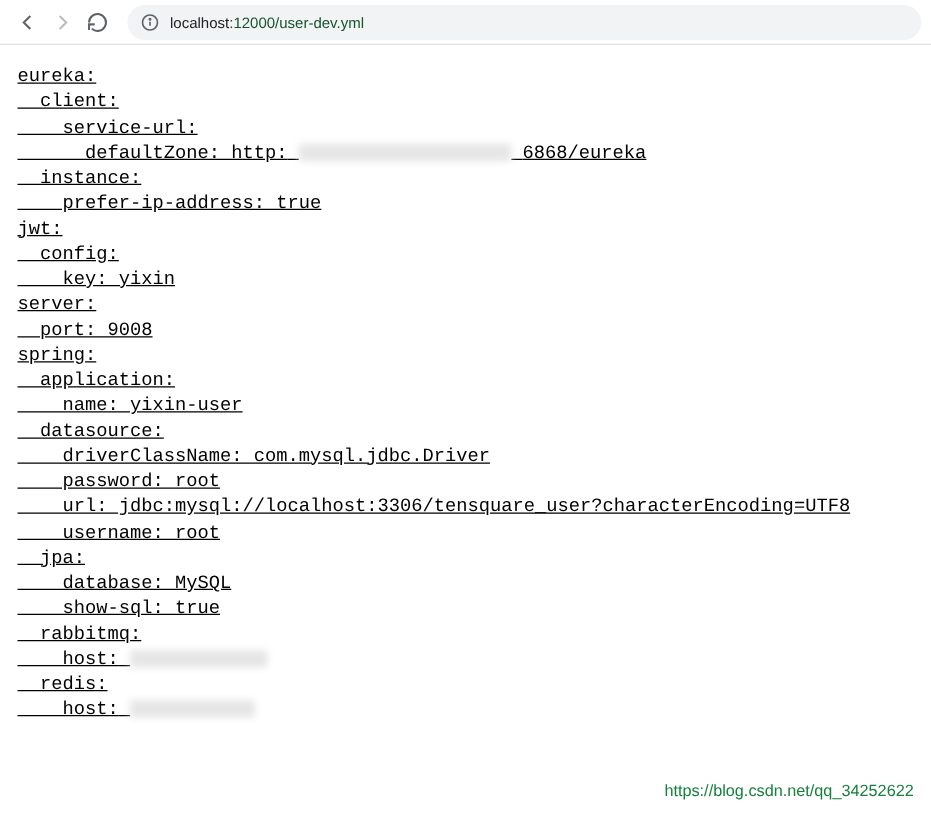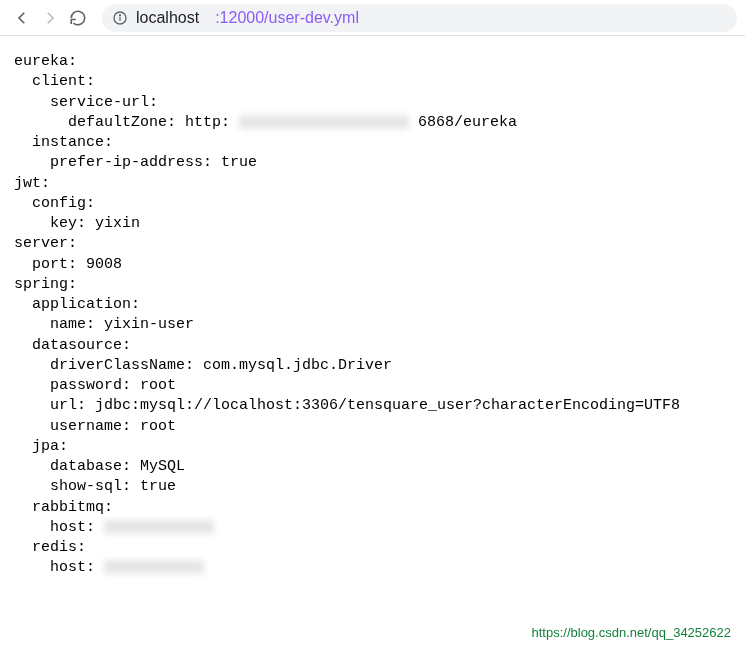--- a/index.html
+++ b/index.html
@@ -33,41 +33,42 @@
     .nav-btn svg { width: 18px; height: 18px; }
     .address-bar {
       flex: 1;
       height: 28px;
       margin-left: 10px;
       display: flex;
       align-items: center;
       background: #f1f3f4;
       border-radius: 14px;
       padding: 0 10px;
-      font-size: 16px;
+      font-size: 12px;
       color: #5f6368;
     }
     .info-icon {
       width: 16px;
       height: 16px;
       margin-right: 8px;
       display: flex;
       align-items: center;
       justify-content: center;
     }
     .url-text { display: flex; align-items: baseline; }
     .url-host { color: #202124; }
-    .url-rest { color: #8b5cf6; padding-left: 16px; }
+    .url-rest { color: #14532d; }
     .content {
       padding: 16px 14px;
       font-family: Consolas, "Courier New", monospace;
       font-size: 15px;
       line-height: 1.35;
       color: #000;
       white-space: pre;
+      text-decoration: underline;
     }
     .blur {
       display: inline-block;
       background: #e6e6e6;
       filter: blur(3px);
       color: transparent;
       height: 14px;
       vertical-align: middle;
       border-radius: 2px;
     }

